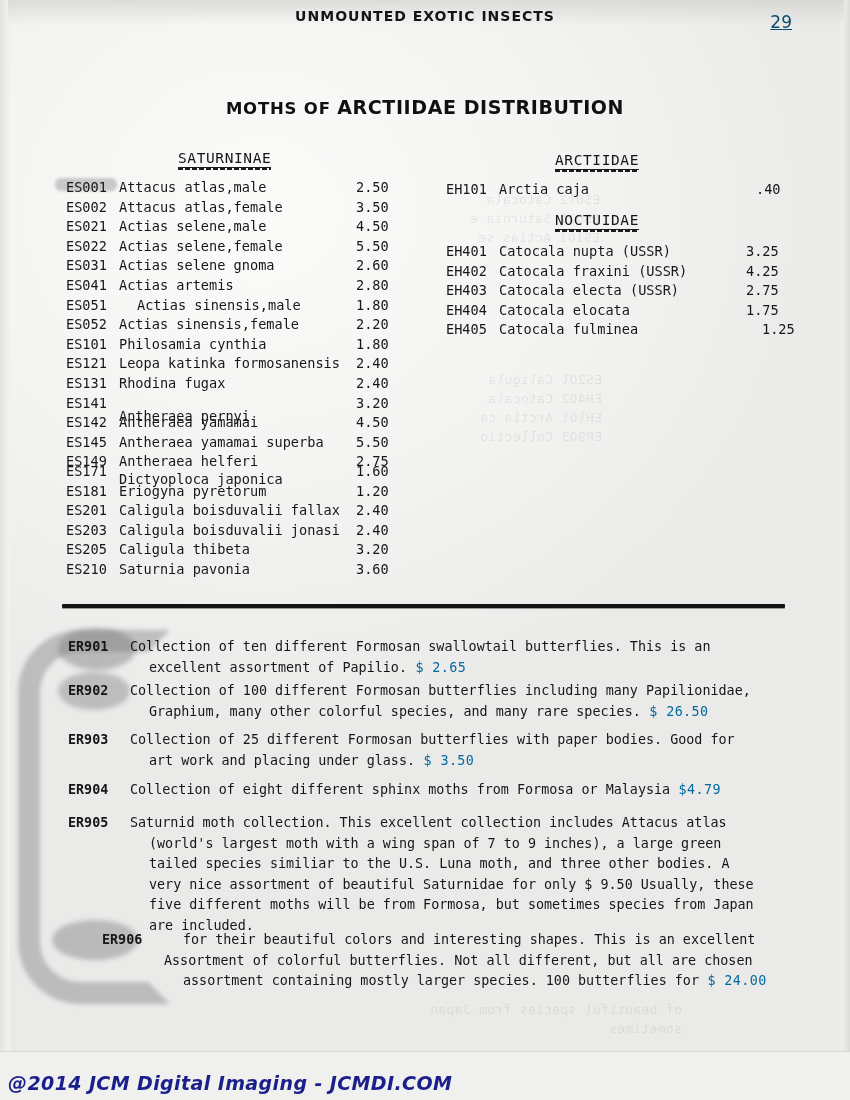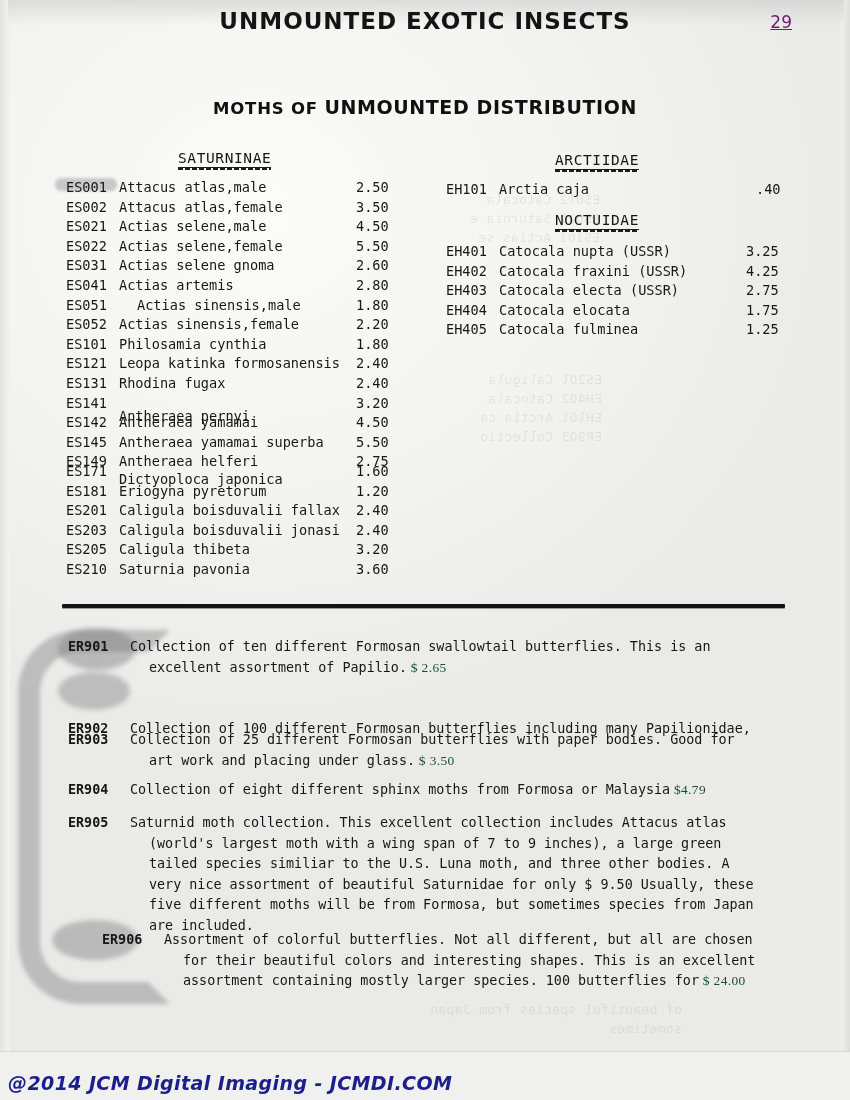--- a/index.html
+++ b/index.html
@@ -90,30 +90,30 @@
     filter: blur(1.6px);
   }
 
   
   .runhead {
     position: absolute;
     left: 0; right: 0; top: 8px;
     text-align: center;
     font-family: "DejaVu Sans", "Liberation Sans", sans-serif;
     font-weight: 700;
-    font-size: 23px;
+    font-size: 14px;
     letter-spacing: 1.0px;
     color: #141414;
   }
   .pageno {
     position: absolute;
     right: 58px; top: 12px;
     font-family: "DejaVu Sans", "Liberation Sans", sans-serif;
     font-size: 17px;
-    color: #701a75;
+    color: #0c4a6e;
     text-decoration: underline;
   }
 
   .maintitle {
     position: absolute;
     left: 0; right: 0; top: 96px;
     text-align: center;
     font-family: "DejaVu Sans", "Liberation Sans", sans-serif;
     font-size: 19px;
     font-weight: 700;
@@ -191,21 +191,21 @@
   }
   .para .pbody {
     display: block;
     margin-left: 62px;
   }
   .para .pline {
     display: block;
     white-space: nowrap;
   }
   .para .indent { padding-left: 19px; }
-  .amt { color: #14532d; letter-spacing: .4px; font-family: Liberation Serif, serif; }
+  .amt { color: #0369a1; letter-spacing: .4px; }
 
   
   .wm-band {
     position: absolute;
     left: 0; right: 0; bottom: 0;
     height: 48px;
     background: #f0f0ee;
     border-top: 1px solid #d6d6d4;
   }
   .watermark {
@@ -244,21 +244,21 @@
   <div class="smudge smudge-arc"></div>
   <div class="smudge smudge-blob-a"></div>
   <div class="smudge smudge-blob-b"></div>
   <div class="smudge smudge-blob-c"></div>
   <div class="smudge smudge-bar-top"></div>
 
   <div class="runhead">UNMOUNTED EXOTIC INSECTS</div>
   <div class="pageno">29</div>
 
   <div class="maintitle">
-    <span class="small">MOTHS OF </span><span>UNMOUNTED DISTRIBUTION</span>
+    <span class="small">MOTHS OF </span><span>ARCTIIDAE DISTRIBUTION</span>
   </div>
 
   <div class="sechead" style="left:178px; top:150px;">
     <span class="txt">SATURNINAE</span>
     <span class="dblrule"></span>
   </div>
 
   <div class="listing" id="list-sat1" style="left:66px; top:178px;">
       <div class="row">
         <span class="code">ES001</span>
@@ -402,38 +402,39 @@
         <span class="price" style="left: 300px;">2.75</span>
       </div>
       <div class="row">
         <span class="code">EH404</span>
         <span class="name" style="left: 53px;">Catocala elocata</span>
         <span class="price" style="left: 300px;">1.75</span>
       </div>
       <div class="row">
         <span class="code">EH405</span>
         <span class="name" style="left: 53px;">Catocala fulminea</span>
-        <span class="price" style="left: 300px;">1.25</span>
+        <span class="price" style="left: 316px;">1.25</span>
       </div>
     </div>
 
   <div class="rule"></div>
 
   <div id="collections">
       <div class="para" style="left: 68px; top: 637px; width: 740px;">
         <span class="pcode">ER901</span>
         <span class="pbody">
           <span class="pline">Collection of ten different Formosan swallowtail butterflies.  This is an</span>
           <span class="pline indent">excellent assortment of Papilio.<span class="amt">  $ 2.65</span></span>
         </span>
       </div>
-      <div class="para" style="left: 68px; top: 719px; width: 740px;">
+      <div class="para" style="left: 68px; top: 681px; width: 740px;">
         <span class="pcode">ER902</span>
         <span class="pbody">
           <span class="pline">Collection of 100 different Formosan butterflies including many Papilionidae,</span>
+          <span class="pline indent">Graphium,  many other colorful species, and many rare species.<span class="amt">  $ 26.50</span></span>
         </span>
       </div>
       <div class="para" style="left: 68px; top: 730px; width: 740px;">
         <span class="pcode">ER903</span>
         <span class="pbody">
           <span class="pline">Collection of 25 different Formosan butterflies with paper bodies.  Good for</span>
           <span class="pline indent">art work and placing under glass.<span class="amt">  $ 3.50</span></span>
         </span>
       </div>
       <div class="para" style="left: 68px; top: 780px; width: 740px;">
@@ -449,22 +450,22 @@
           <span class="pline indent">(world's largest moth with a wing span of 7 to 9 inches), a large green</span>
           <span class="pline indent">tailed species similiar to the U.S. Luna moth, and three other bodies.  A</span>
           <span class="pline indent">very nice assortment of beautiful Saturnidae for only $ 9.50  Usually, these</span>
           <span class="pline indent">five different moths will be from Formosa, but sometimes species from Japan</span>
           <span class="pline indent">are included.</span>
         </span>
       </div>
       <div class="para" style="left: 68px; top: 930px; width: 740px; margin-left: 34px;">
         <span class="pcode">ER906</span>
         <span class="pbody">
+          <span class="pline indent">for their beautiful colors and interesting shapes.  This is an excellent</span>
           <span class="pline">Assortment of colorful butterflies.  Not all different, but all are chosen</span>
-          <span class="pline indent">for their beautiful colors and interesting shapes.  This is an excellent</span>
           <span class="pline indent">assortment containing mostly larger species.  100 butterflies for<span class="amt">  $ 24.00</span></span>
         </span>
       </div>
     </div>
 
   <div class="wm-band"></div>
   <div class="watermark">@2014 JCM Digital Imaging - JCMDI.COM</div>
 
 </div>
 

